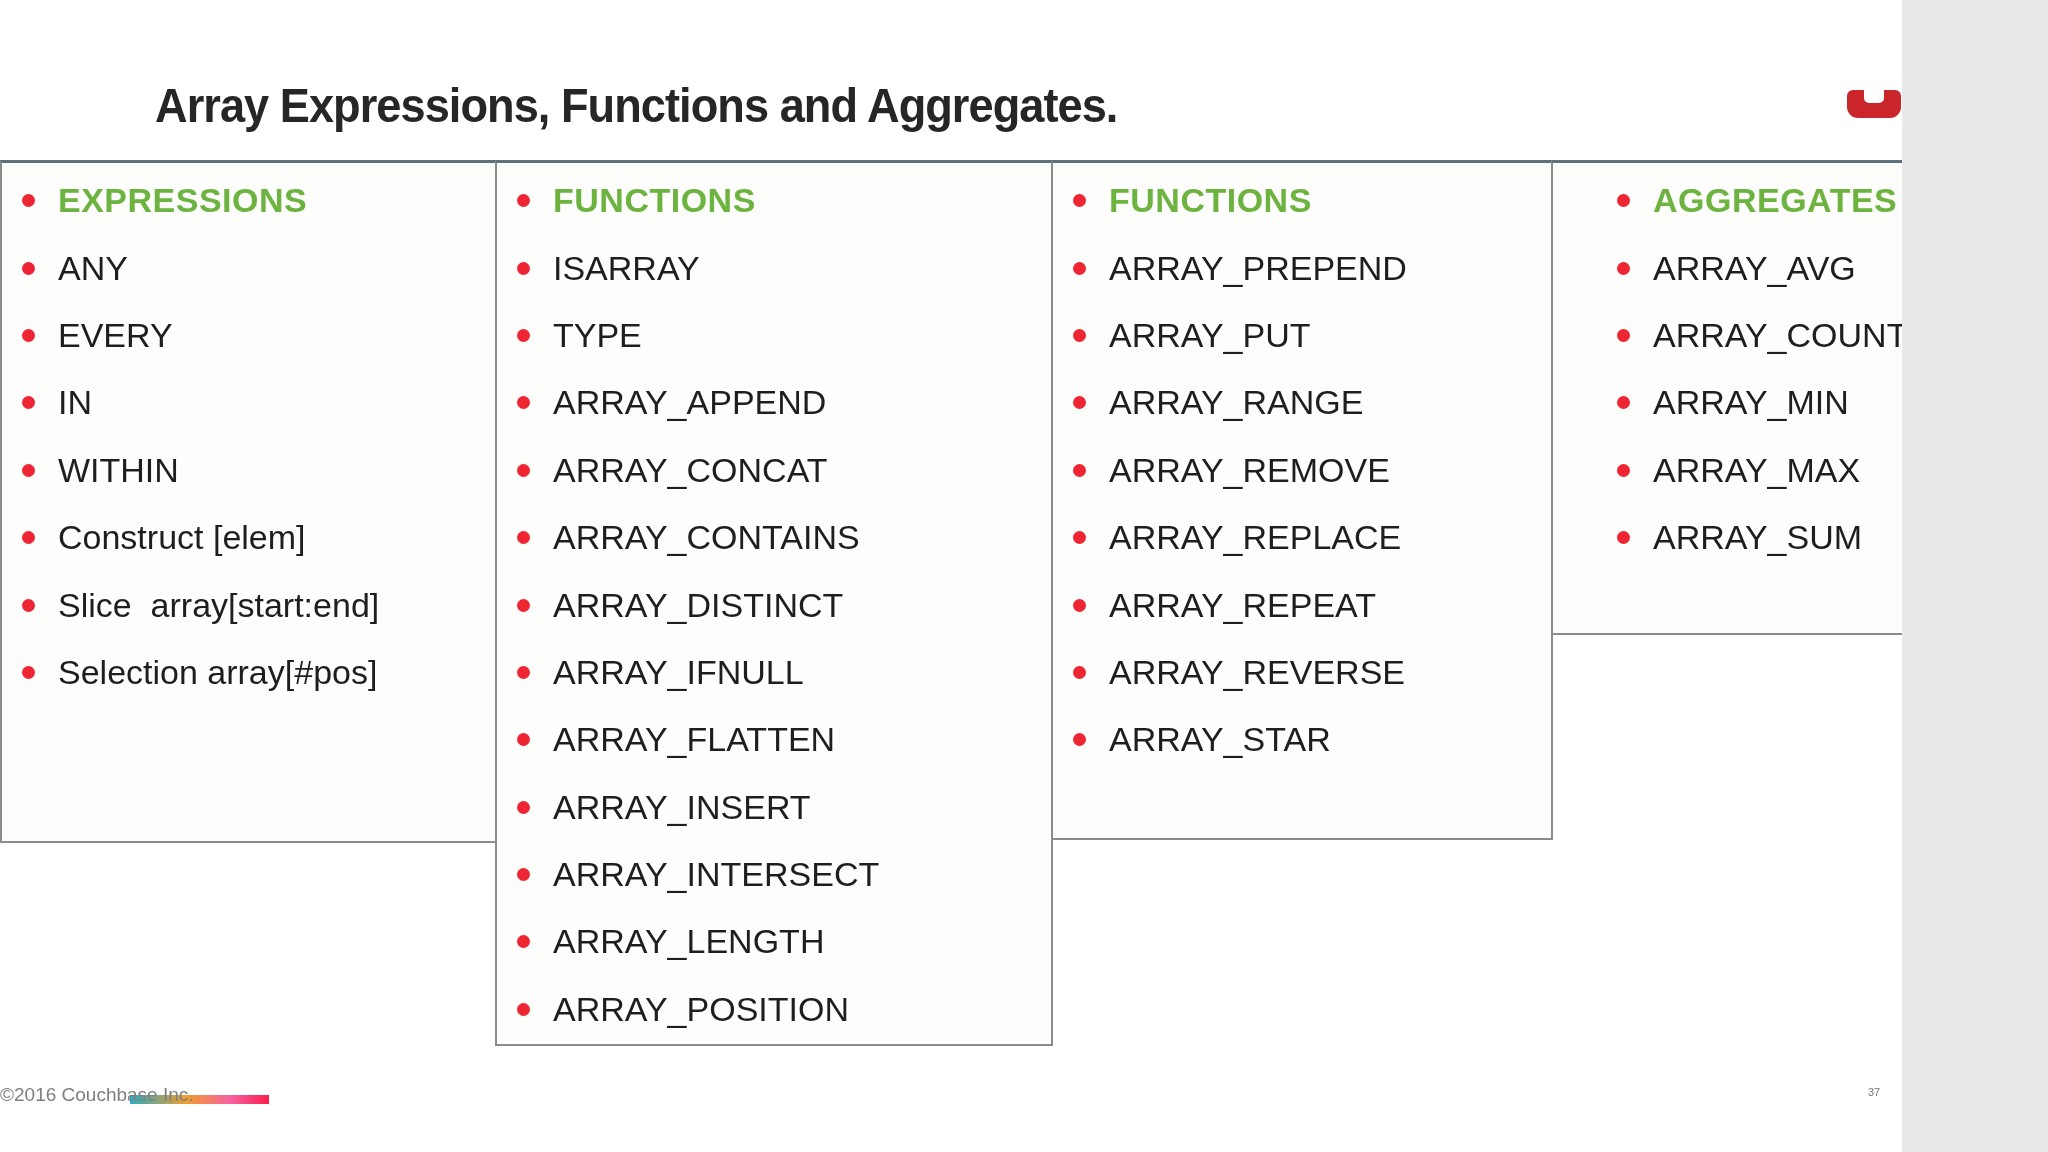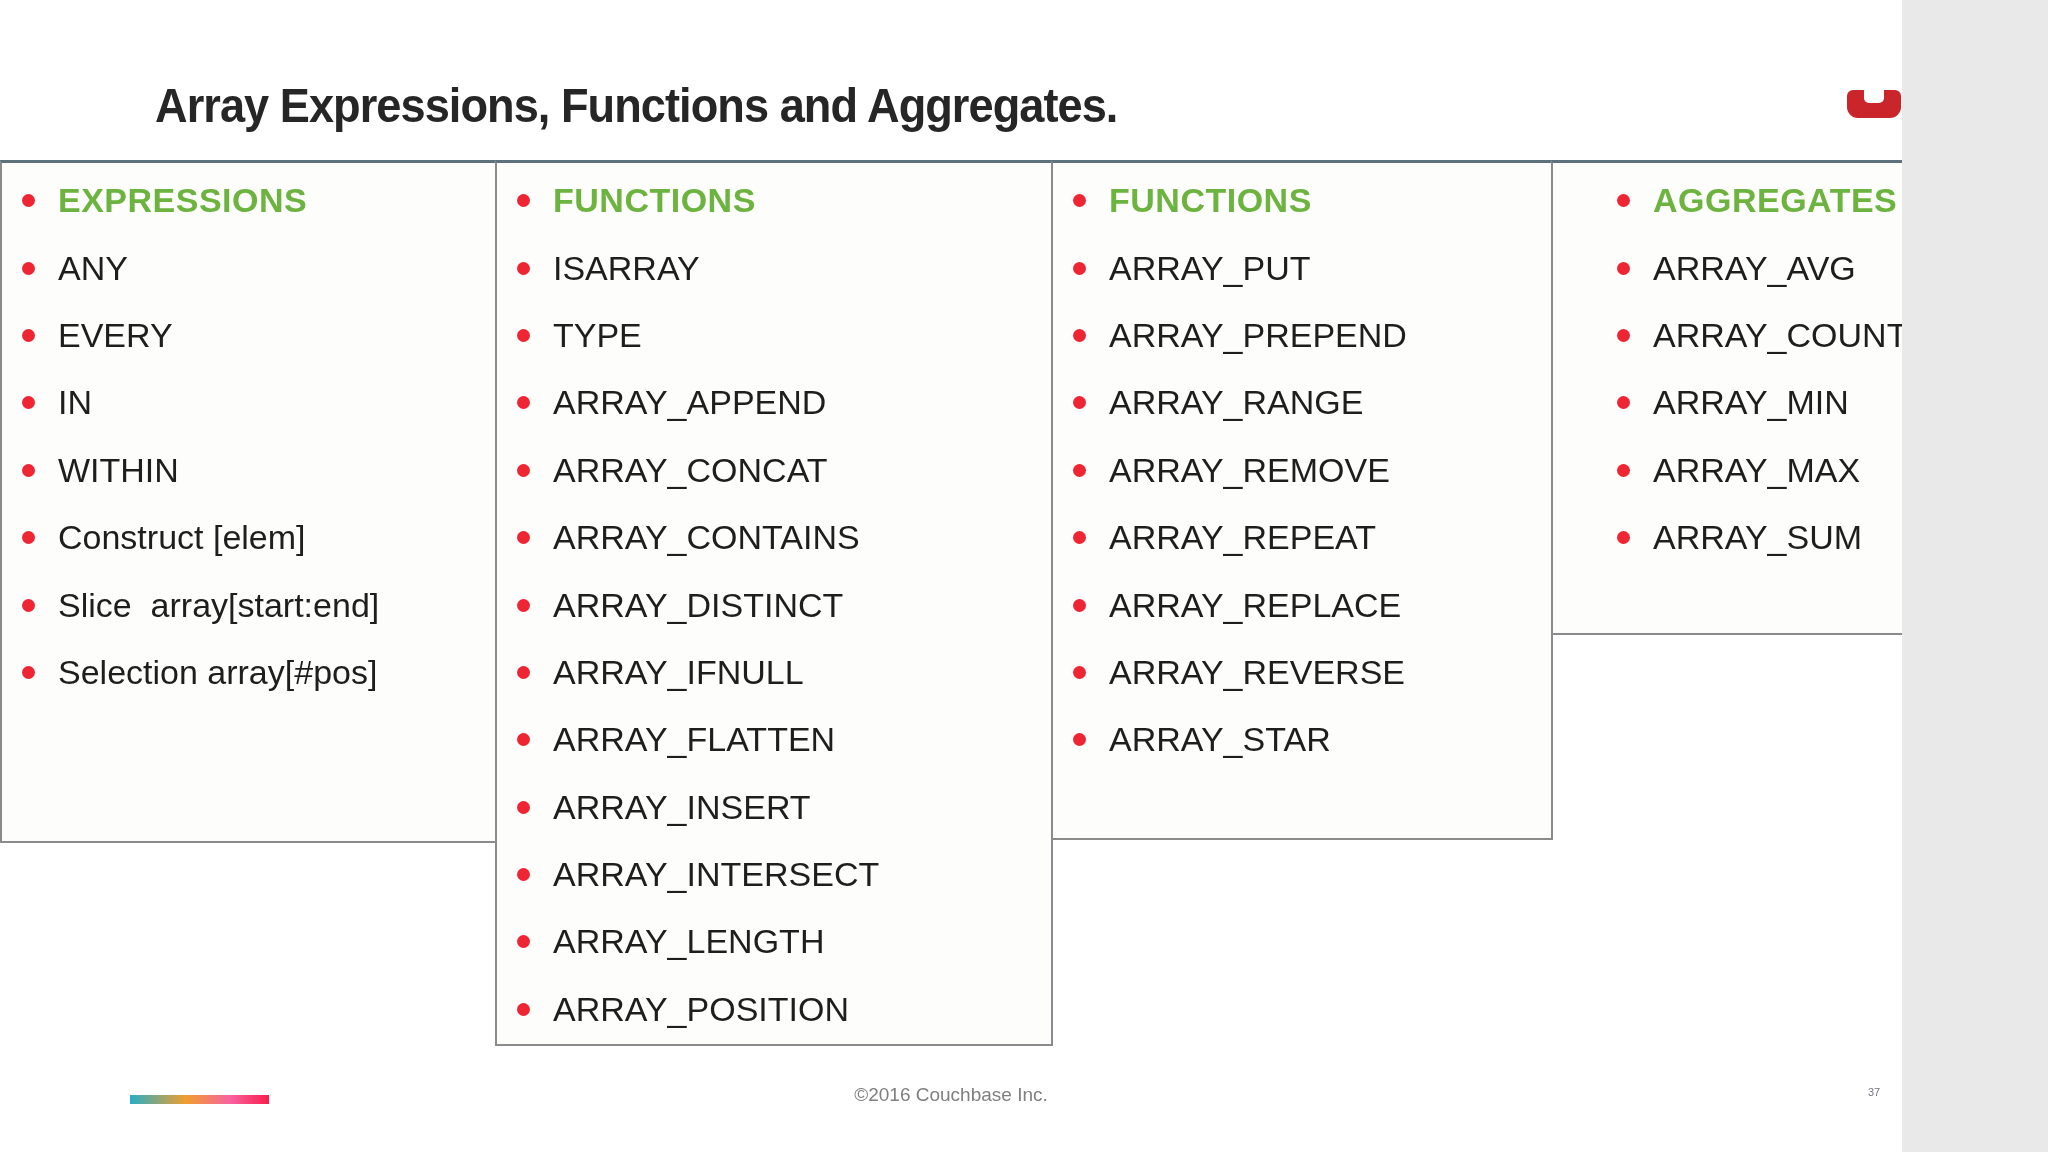--- a/index.html
+++ b/index.html
@@ -83,21 +83,20 @@
     letter-spacing:0.5px;
   }
   
   .gradient-bar{
     position:absolute;left:130px;top:1095px;
     width:139px;height:9px;
     background:linear-gradient(90deg,#27aec5,#f09e2e 40%,#f763a0 72%,#fb1d4c);
   }
   .copyright{
     position:absolute;left:0;right:0;top:1084px;
-    text-align:center;
     font-size:19px;
     color:var(--footer-gray);
   }
   .page-number{
     position:absolute;left:1868px;top:1086px;
     font-size:11px;
     color:var(--page-num-gray);
   }
 </style>
 </head>
@@ -207,44 +206,44 @@
   </div>
 
   <div class="box box3">
     <div class="list">
         <div class="row header">
           <span class="bullet"></span>
           <span class="row-label">FUNCTIONS</span>
         </div>
         <div class="row">
           <span class="bullet"></span>
+          <span class="row-label">ARRAY_PREPEND</span>
+        </div>
+        <div class="row">
+          <span class="bullet"></span>
           <span class="row-label">ARRAY_PUT</span>
         </div>
         <div class="row">
           <span class="bullet"></span>
-          <span class="row-label">ARRAY_PREPEND</span>
-        </div>
-        <div class="row">
-          <span class="bullet"></span>
           <span class="row-label">ARRAY_RANGE</span>
         </div>
         <div class="row">
           <span class="bullet"></span>
           <span class="row-label">ARRAY_REMOVE</span>
         </div>
         <div class="row">
           <span class="bullet"></span>
+          <span class="row-label">ARRAY_REPLACE</span>
+        </div>
+        <div class="row">
+          <span class="bullet"></span>
           <span class="row-label">ARRAY_REPEAT</span>
         </div>
         <div class="row">
           <span class="bullet"></span>
-          <span class="row-label">ARRAY_REPLACE</span>
-        </div>
-        <div class="row">
-          <span class="bullet"></span>
           <span class="row-label">ARRAY_REVERSE</span>
         </div>
         <div class="row">
           <span class="bullet"></span>
           <span class="row-label">ARRAY_STAR</span>
         </div>
       </div>
   </div>
 
   <div class="box box4">

